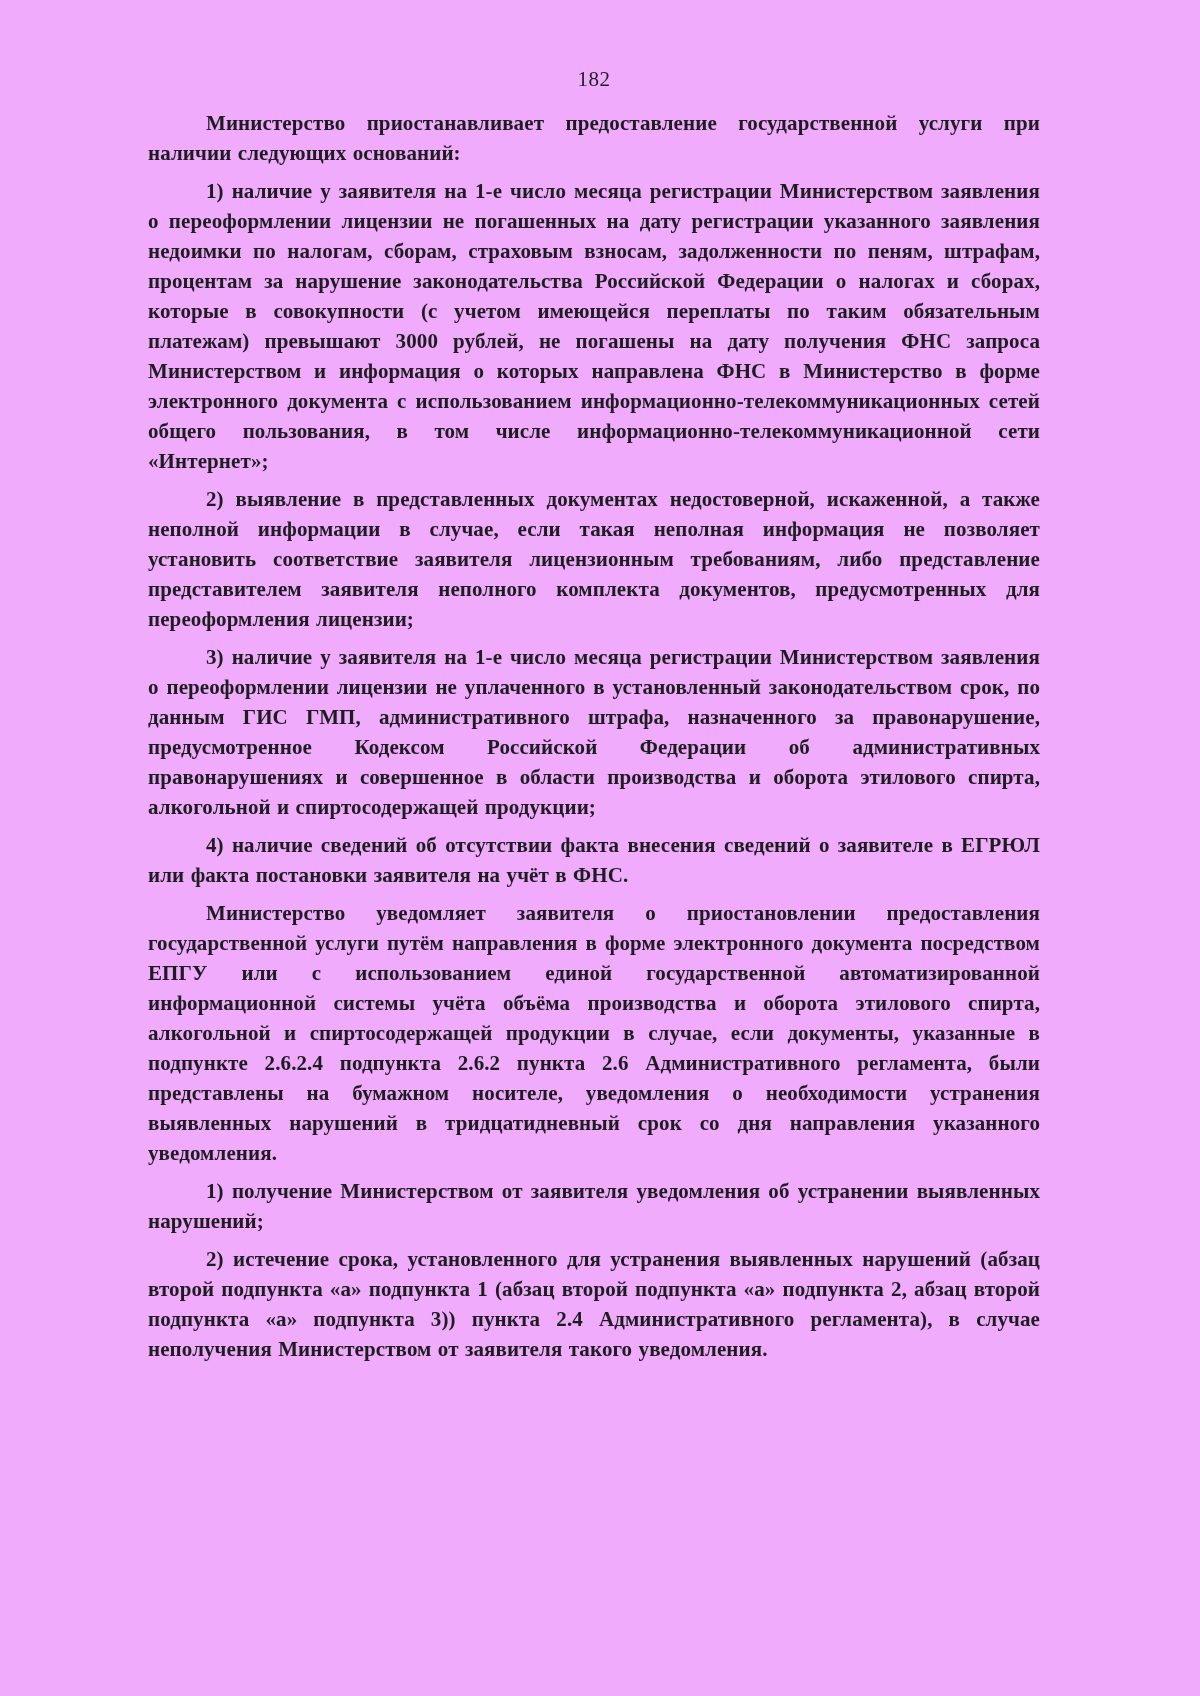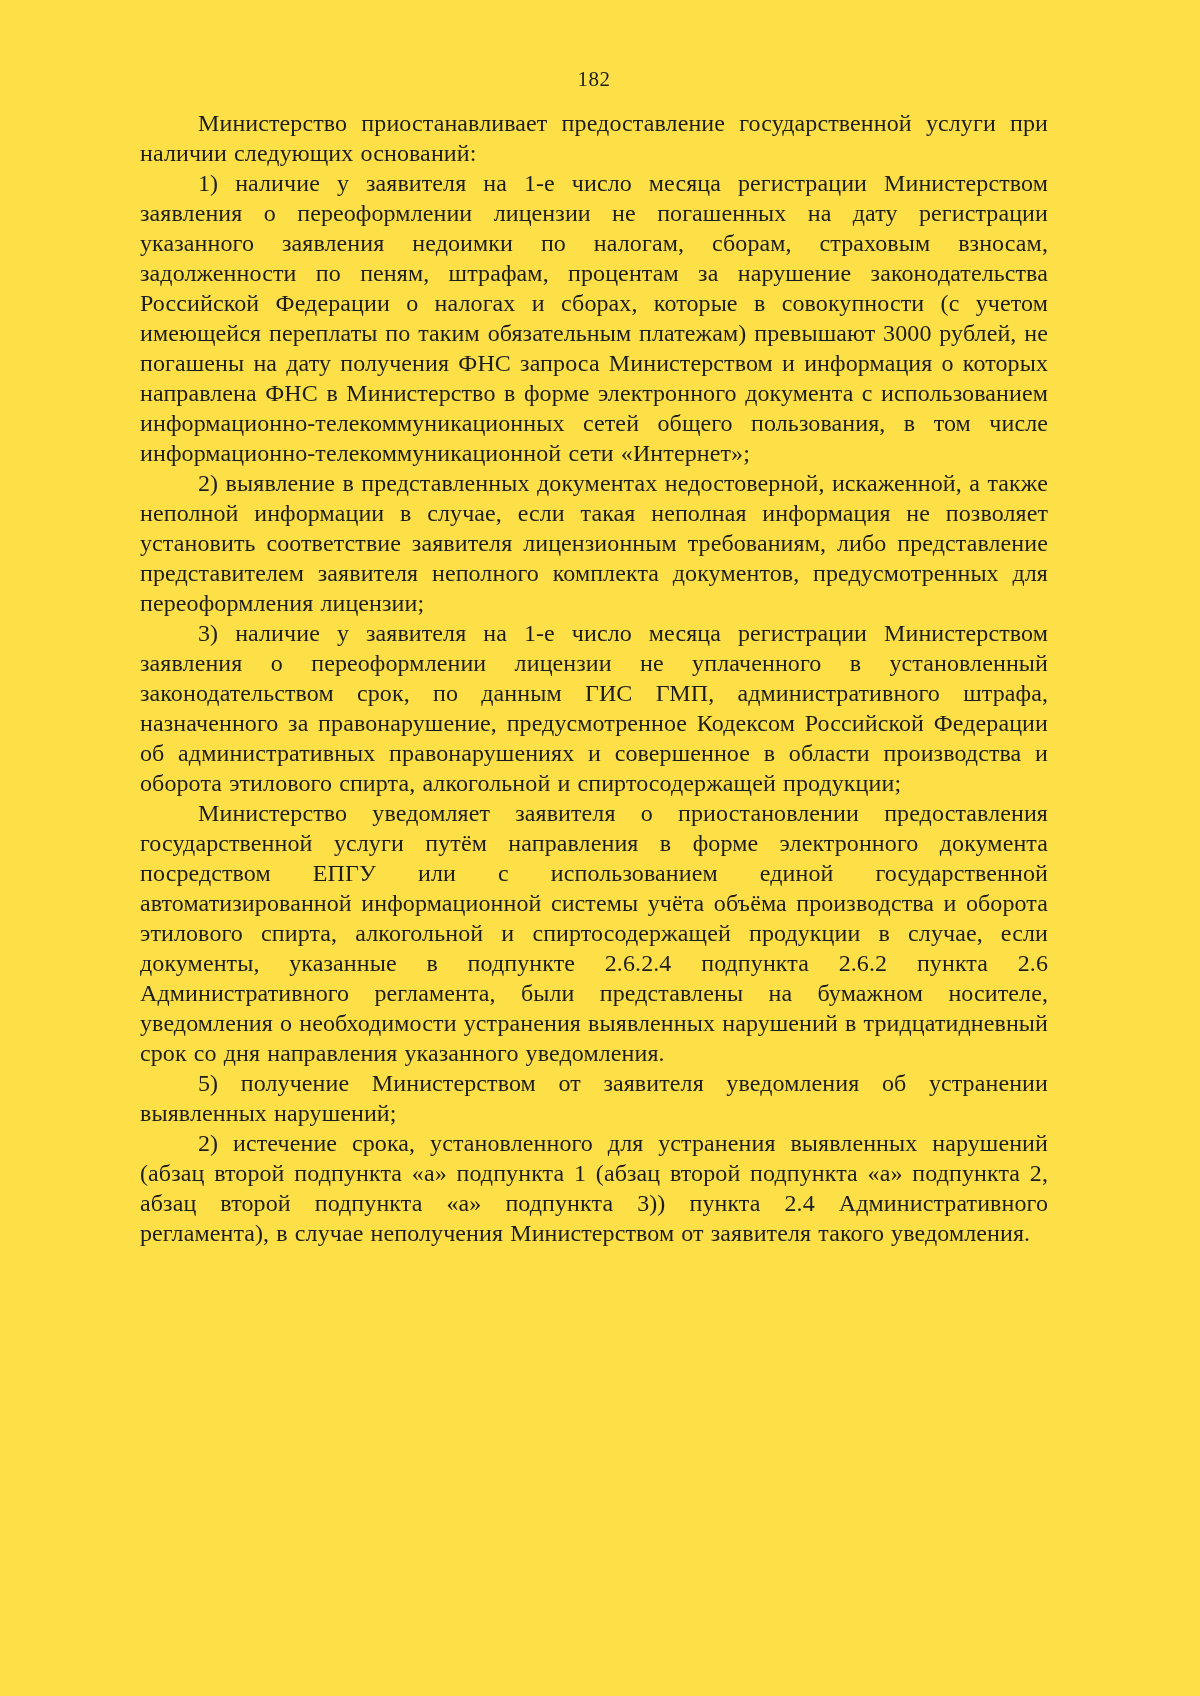--- a/index.html
+++ b/index.html
@@ -12,55 +12,57 @@
     height: 1696px;
     font-family: "Liberation Serif", "DejaVu Serif", serif;
     color: #1d1d20;
   }
   .page {
     position: relative;
     width: 1200px;
     height: 1696px;
     box-sizing: border-box;
     padding: 66px 152px 40px 140px;
-    background: #fde047;
+    background: #f0abfc;
   }
   .page-number {
     text-align: center;
     font-size: 21px;
     line-height: 26px;
     margin: 0 0 16px 0;
     letter-spacing: 0.5px;
   }
   .content p {
-    margin: 0;
-    font-size: 24px;
+    margin: 8px;
+    font-size: 21px;
     line-height: 30px;
     text-align: justify;
     text-indent: 58px;
     word-spacing: 1px;
     letter-spacing: 0.1px;
+    font-weight: bold;
   }
 </style>
 </head>
 <body>
 
 <div class="page">
   <div class="page-number">182</div>
 
   <div class="content">
     <p>Министерство приостанавливает предоставление государственной услуги при наличии следующих оснований:</p>
 
     <p>1) наличие у заявителя на 1-е число месяца регистрации Министерством заявления о переоформлении лицензии не погашенных на дату регистрации указанного заявления недоимки по налогам, сборам, страховым взносам, задолженности по пеням, штрафам, процентам за нарушение законодательства Российской Федерации о налогах и сборах, которые в совокупности (с учетом имеющейся переплаты по таким обязательным платежам) превышают 3000 рублей, не погашены на дату получения ФНС запроса Министерством и информация о которых направлена ФНС в Министерство в форме электронного документа с использованием информационно-телекоммуникационных сетей общего пользования, в том числе информационно-телекоммуникационной сети «Интернет»;</p>
 
     <p>2) выявление в представленных документах недостоверной, искаженной, а также неполной информации в случае, если такая неполная информация не позволяет установить соответствие заявителя лицензионным требованиям, либо представление представителем заявителя неполного комплекта документов, предусмотренных для переоформления лицензии;</p>
 
     <p>3) наличие у заявителя на 1-е число месяца регистрации Министерством заявления о переоформлении лицензии не уплаченного в установленный законодательством срок, по данным ГИС ГМП, административного штрафа, назначенного за правонарушение, предусмотренное Кодексом Российской Федерации об административных правонарушениях и совершенное в области производства и оборота этилового спирта, алкогольной и спиртосодержащей продукции;</p>
 
+    <p>4) наличие сведений об отсутствии факта внесения сведений о заявителе в ЕГРЮЛ или факта постановки заявителя на учёт в ФНС.</p>
 
     <p>Министерство уведомляет заявителя о приостановлении предоставления государственной услуги путём направления в форме электронного документа посредством ЕПГУ или с использованием единой государственной автоматизированной информационной системы учёта объёма производства и оборота этилового спирта, алкогольной и спиртосодержащей продукции в случае, если документы, указанные в подпункте 2.6.2.4 подпункта 2.6.2 пункта 2.6 Административного регламента, были представлены на бумажном носителе, уведомления о необходимости устранения выявленных нарушений в тридцатидневный срок со дня направления указанного уведомления.</p>
 
 
-    <p>5) получение Министерством от заявителя уведомления об устранении выявленных нарушений;</p>
+    <p>1) получение Министерством от заявителя уведомления об устранении выявленных нарушений;</p>
 
     <p>2) истечение срока, установленного для устранения выявленных нарушений (абзац второй подпункта «а» подпункта 1 (абзац второй подпункта «а» подпункта 2, абзац второй подпункта «а» подпункта 3)) пункта 2.4 Административного регламента), в случае неполучения Министерством от заявителя такого уведомления.</p>
   </div>
 </div>
 
 </body></html>

